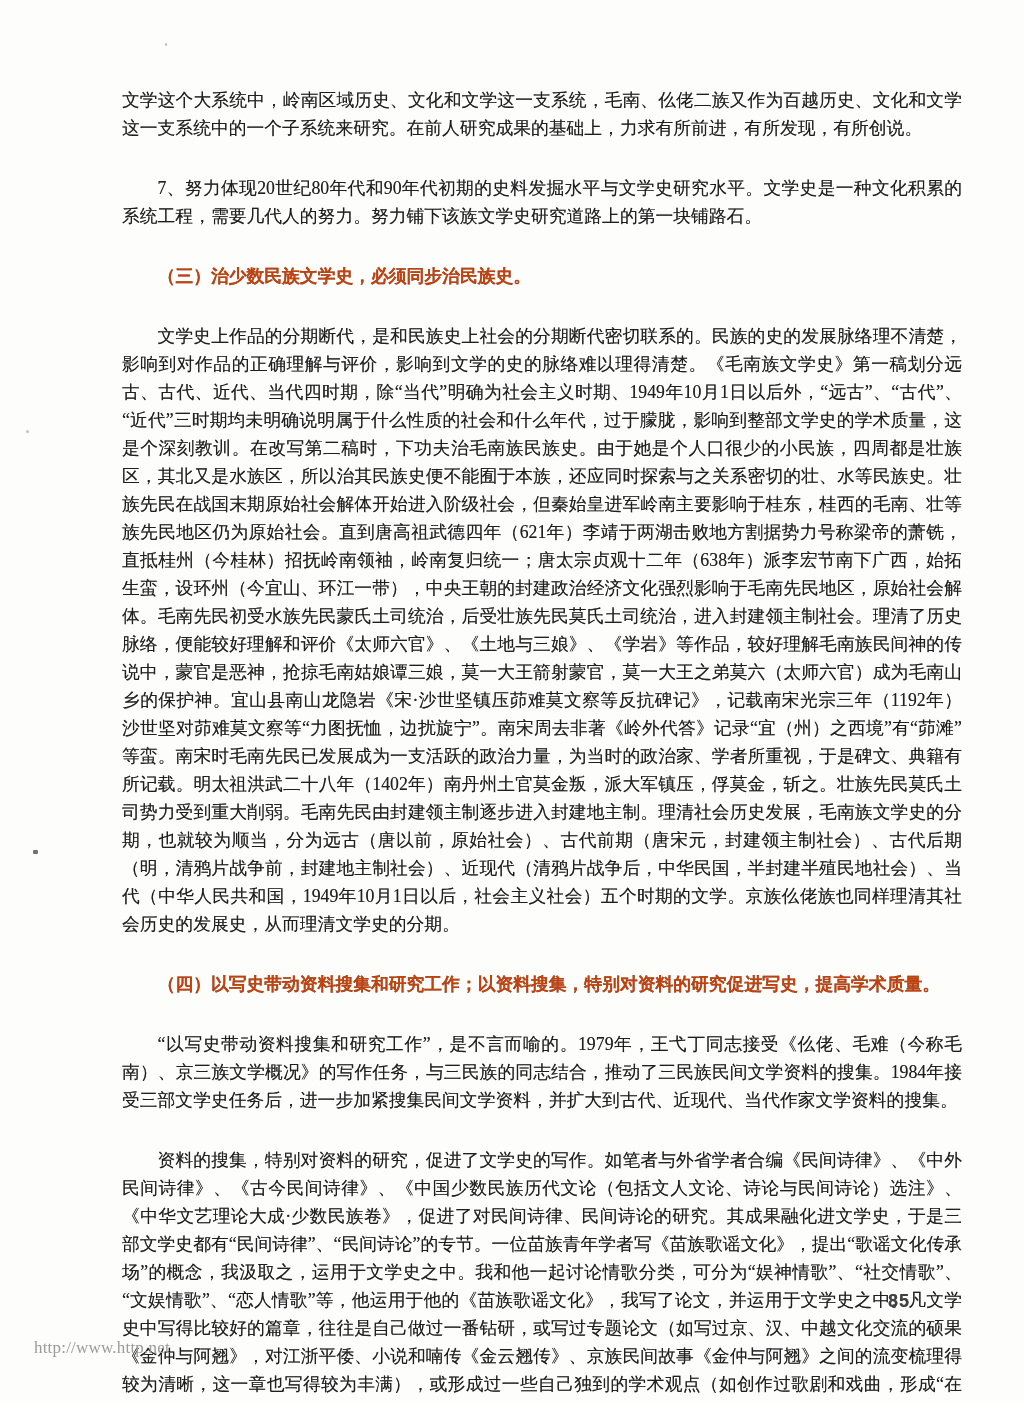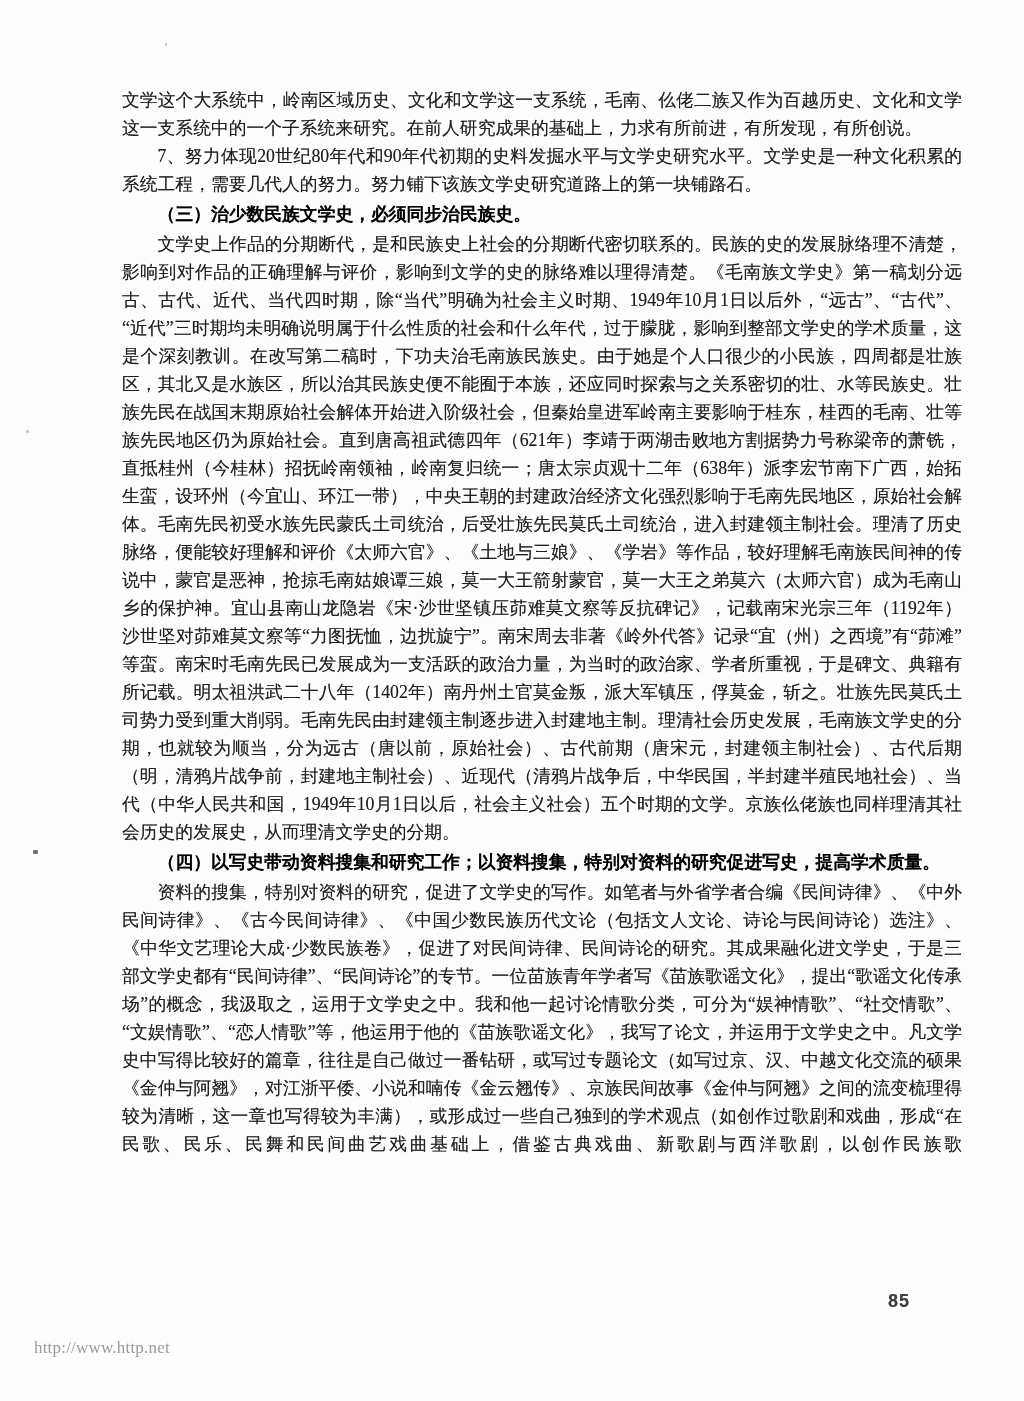--- a/index.html
+++ b/index.html
@@ -26,28 +26,29 @@
     line-height: 28px;
     text-align: justify;
     letter-spacing: 0;
   }
   .text-column p {
     margin: 0;
     padding: 0;
   }
   .text-column p.indent {
     text-indent: 2em;
+    margin-top: 32px;
   }
   .text-column p.fill-last {
     text-align-last: justify;
   }
   .text-column .heading {
     font-family: "Liberation Sans", "DejaVu Sans", sans-serif;
     font-weight: bold;
-    color: #000000;
+    color: #c2410c;
     margin: 2px 0;
   }
   
   .text-column, .page-number {
     text-shadow: 0 0 0.6px rgba(30,30,30,0.55);
   }
   .page-number {
     position: absolute;
     left: 888px;
     top: 1291px;
@@ -88,20 +89,21 @@
   <div class="speck speck-1"></div>
   <div class="speck speck-2"></div>
   <div class="speck speck-3"></div>
 
   <div class="text-column" id="text-column">
       <p class="">文学这个大系统中，岭南区域历史、文化和文学这一支系统，毛南、仫佬二族又作为百越历史、文化和文学这一支系统中的一个子系统来研究。在前人研究成果的基础上，力求有所前进，有所发现，有所创说。</p>
       <p class="indent ">7、努力体现20世纪80年代和90年代初期的史料发掘水平与文学史研究水平。文学史是一种文化积累的系统工程，需要几代人的努力。努力铺下该族文学史研究道路上的第一块铺路石。</p>
       <p class="indent heading ">（三）治少数民族文学史，必须同步治民族史。</p>
       <p class="indent ">文学史上作品的分期断代，是和民族史上社会的分期断代密切联系的。民族的史的发展脉络理不清楚，影响到对作品的正确理解与评价，影响到文学的史的脉络难以理得清楚。《毛南族文学史》第一稿划分远古、古代、近代、当代四时期，除“当代”明确为社会主义时期、1949年10月1日以后外，“远古”、“古代”、“近代”三时期均未明确说明属于什么性质的社会和什么年代，过于朦胧，影响到整部文学史的学术质量，这是个深刻教训。在改写第二稿时，下功夫治毛南族民族史。由于她是个人口很少的小民族，四周都是壮族区，其北又是水族区，所以治其民族史便不能囿于本族，还应同时探索与之关系密切的壮、水等民族史。壮族先民在战国末期原始社会解体开始进入阶级社会，但秦始皇进军岭南主要影响于桂东，桂西的毛南、壮等族先民地区仍为原始社会。直到唐高祖武德四年（621年）李靖于两湖击败地方割据势力号称梁帝的萧铣，直抵桂州（今桂林）招抚岭南领袖，岭南复归统一；唐太宗贞观十二年（638年）派李宏节南下广西，始拓生蛮，设环州（今宜山、环江一带），中央王朝的封建政治经济文化强烈影响于毛南先民地区，原始社会解体。毛南先民初受水族先民蒙氏土司统治，后受壮族先民莫氏土司统治，进入封建领主制社会。理清了历史脉络，便能较好理解和评价《太师六官》、《土地与三娘》、《学岩》等作品，较好理解毛南族民间神的传说中，蒙官是恶神，抢掠毛南姑娘谭三娘，莫一大王箭射蒙官，莫一大王之弟莫六（太师六官）成为毛南山乡的保护神。宜山县南山龙隐岩《宋·沙世坚镇压茆难莫文察等反抗碑记》，记载南宋光宗三年（1192年）沙世坚对茆难莫文察等“力图抚恤，边扰旋宁”。南宋周去非著《岭外代答》记录“宜（州）之西境”有“茆滩”等蛮。南宋时毛南先民已发展成为一支活跃的政治力量，为当时的政治家、学者所重视，于是碑文、典籍有所记载。明太祖洪武二十八年（1402年）南丹州土官莫金叛，派大军镇压，俘莫金，斩之。壮族先民莫氏土司势力受到重大削弱。毛南先民由封建领主制逐步进入封建地主制。理清社会历史发展，毛南族文学史的分期，也就较为顺当，分为远古（唐以前，原始社会）、古代前期（唐宋元，封建领主制社会）、古代后期（明，清鸦片战争前，封建地主制社会）、近现代（清鸦片战争后，中华民国，半封建半殖民地社会）、当代（中华人民共和国，1949年10月1日以后，社会主义社会）五个时期的文学。京族仫佬族也同样理清其社会历史的发展史，从而理清文学史的分期。</p>
       <p class="indent heading ">（四）以写史带动资料搜集和研究工作；以资料搜集，特别对资料的研究促进写史，提高学术质量。</p>
+      <p class="indent ">“以写史带动资料搜集和研究工作”，是不言而喻的。1979年，王弋丁同志接受《仫佬、毛难（今称毛南）、京三族文学概况》的写作任务，与三民族的同志结合，推动了三民族民间文学资料的搜集。1984年接受三部文学史任务后，进一步加紧搜集民间文学资料，并扩大到古代、近现代、当代作家文学资料的搜集。</p>
       <p class="indent fill-last">资料的搜集，特别对资料的研究，促进了文学史的写作。如笔者与外省学者合编《民间诗律》、《中外民间诗律》、《古今民间诗律》、《中国少数民族历代文论（包括文人文论、诗论与民间诗论）选注》、《中华文艺理论大成·少数民族卷》，促进了对民间诗律、民间诗论的研究。其成果融化进文学史，于是三部文学史都有“民间诗律”、“民间诗论”的专节。一位苗族青年学者写《苗族歌谣文化》，提出“歌谣文化传承场”的概念，我汲取之，运用于文学史之中。我和他一起讨论情歌分类，可分为“娱神情歌”、“社交情歌”、“文娱情歌”、“恋人情歌”等，他运用于他的《苗族歌谣文化》，我写了论文，并运用于文学史之中。凡文学史中写得比较好的篇章，往往是自己做过一番钻研，或写过专题论文（如写过京、汉、中越文化交流的硕果《金仲与阿翘》，对江浙平倭、小说和喃传《金云翘传》、京族民间故事《金仲与阿翘》之间的流变梳理得较为清晰，这一章也写得较为丰满），或形成过一些自己独到的学术观点（如创作过歌剧和戏曲，形成“在民歌、民乐、民舞和民间曲艺戏曲基础上，借鉴古典戏曲、新歌剧与西洋歌剧，以创作民族歌</p>
     </div>
 
   <div class="page-number">85</div>
 
   <div class="footer">
     <span>http://www.http.net</span>
   </div>
 
 </div>

